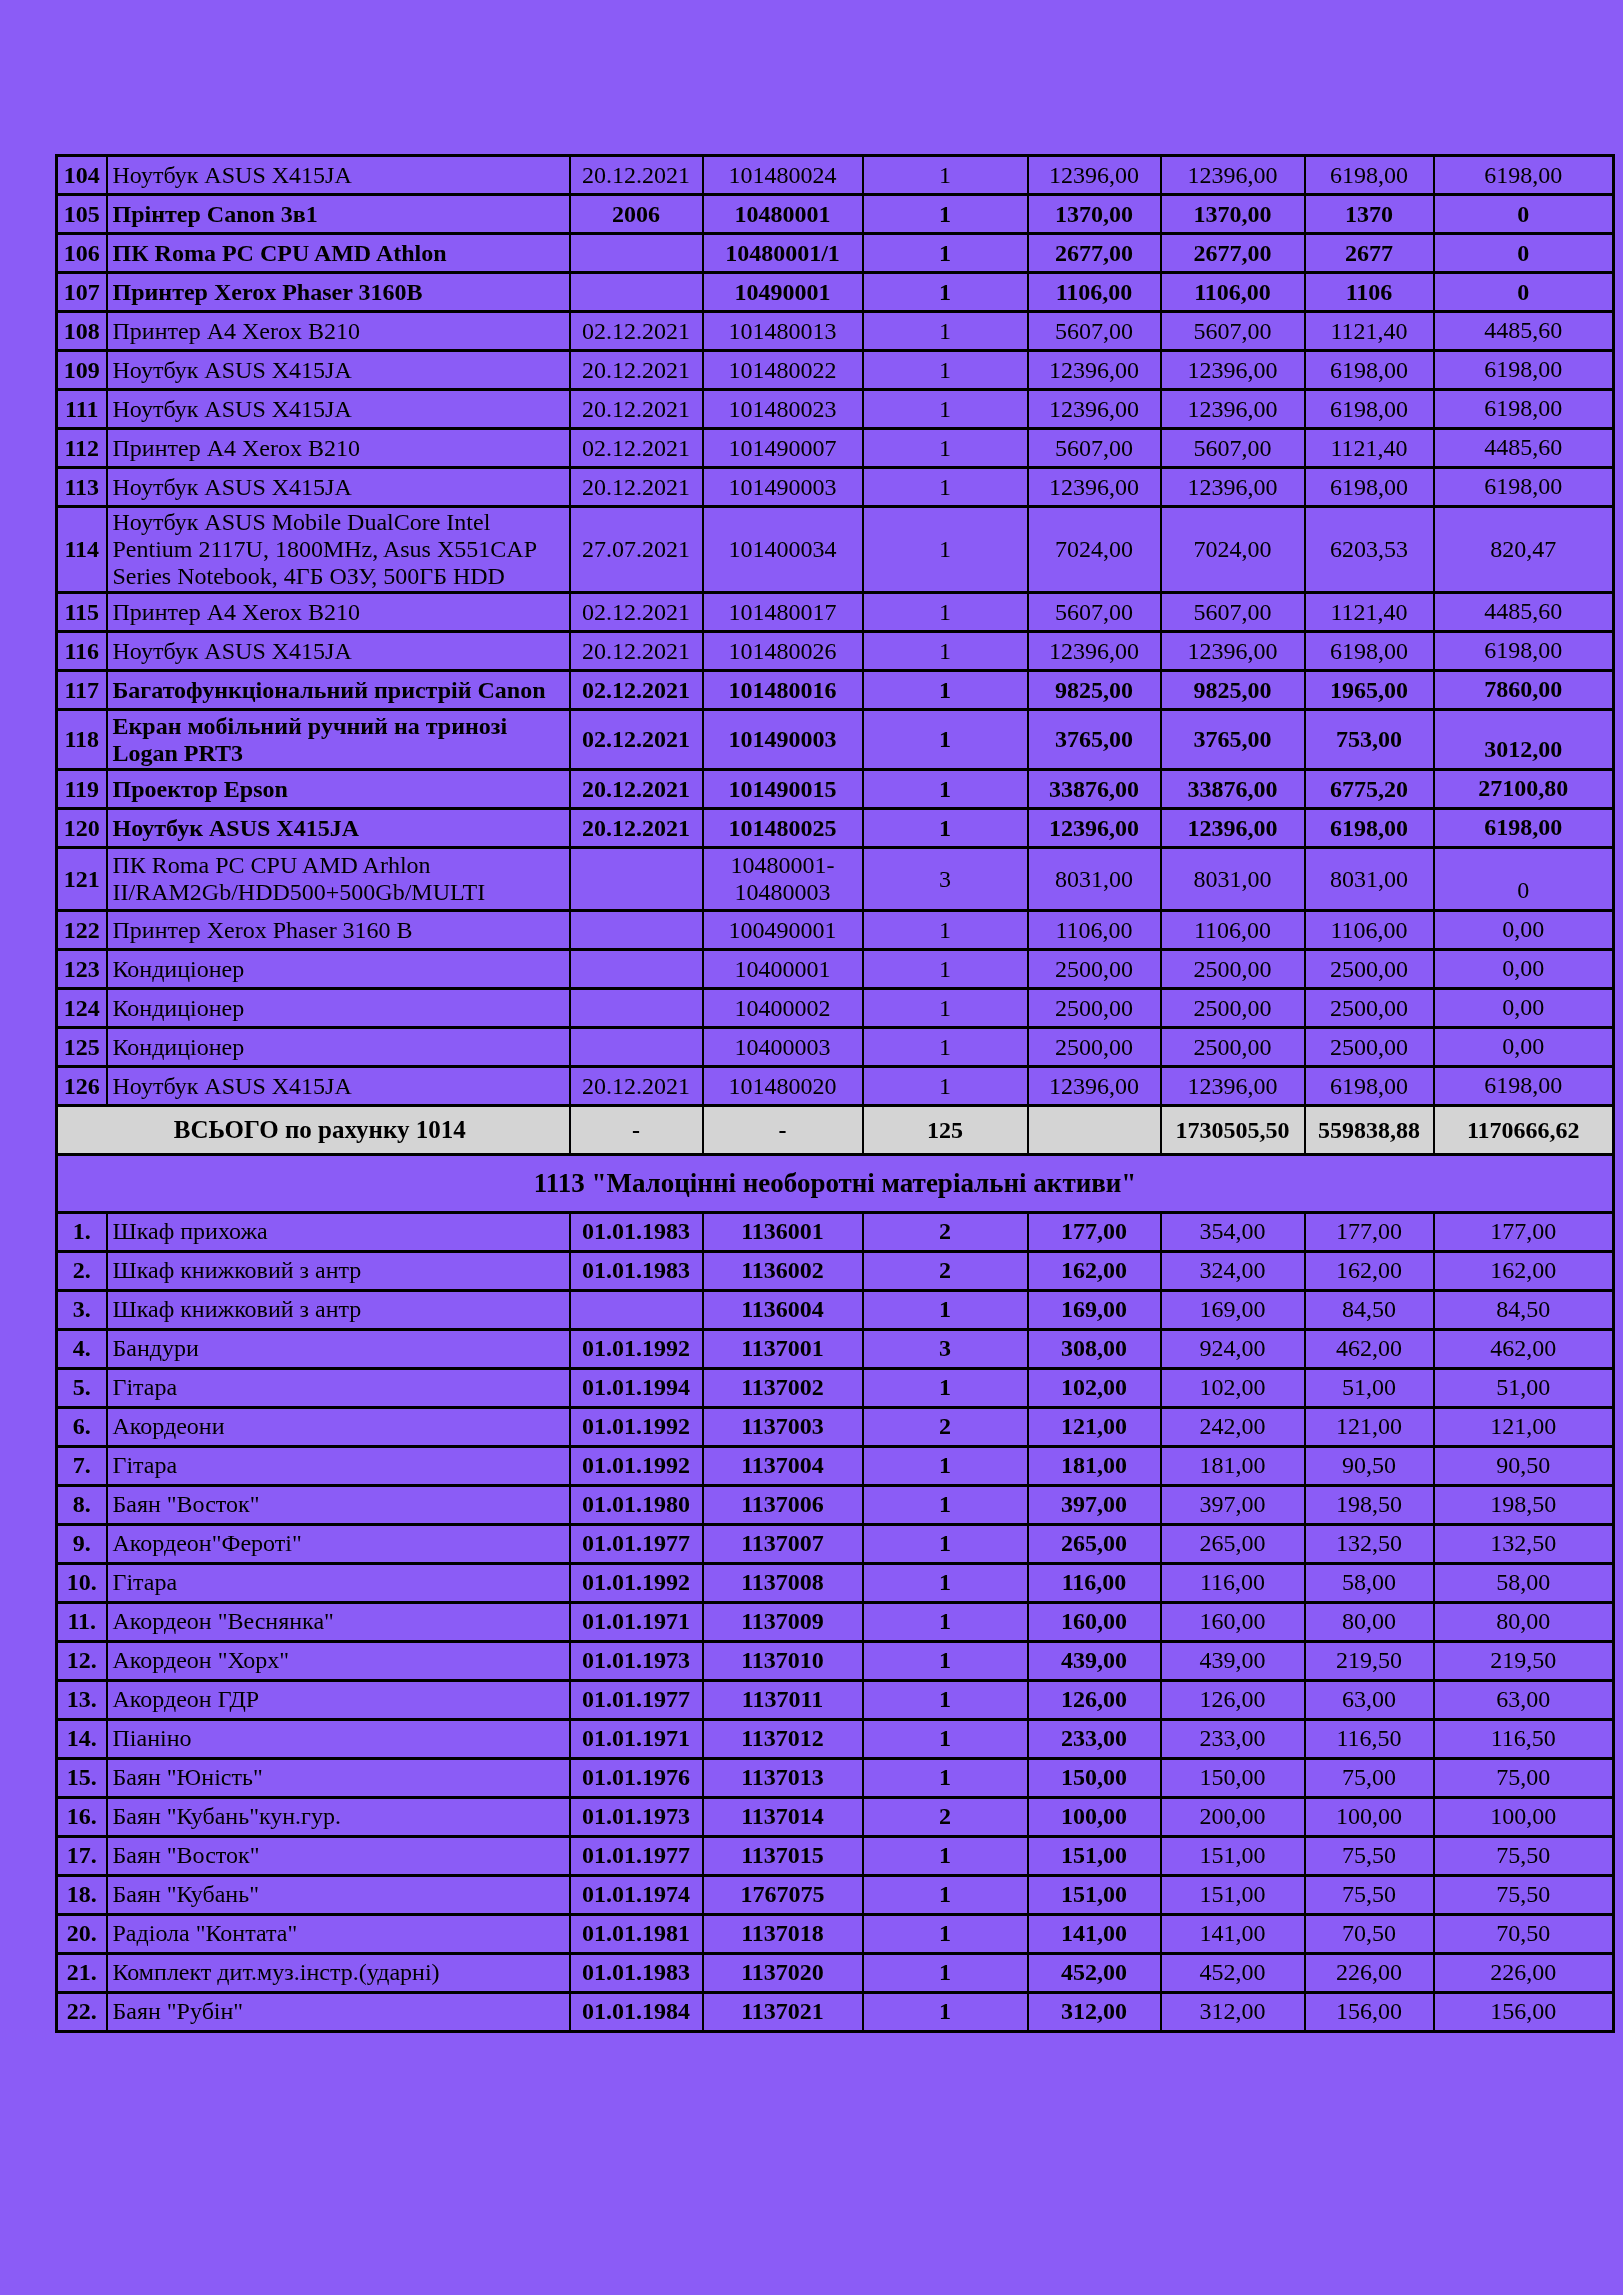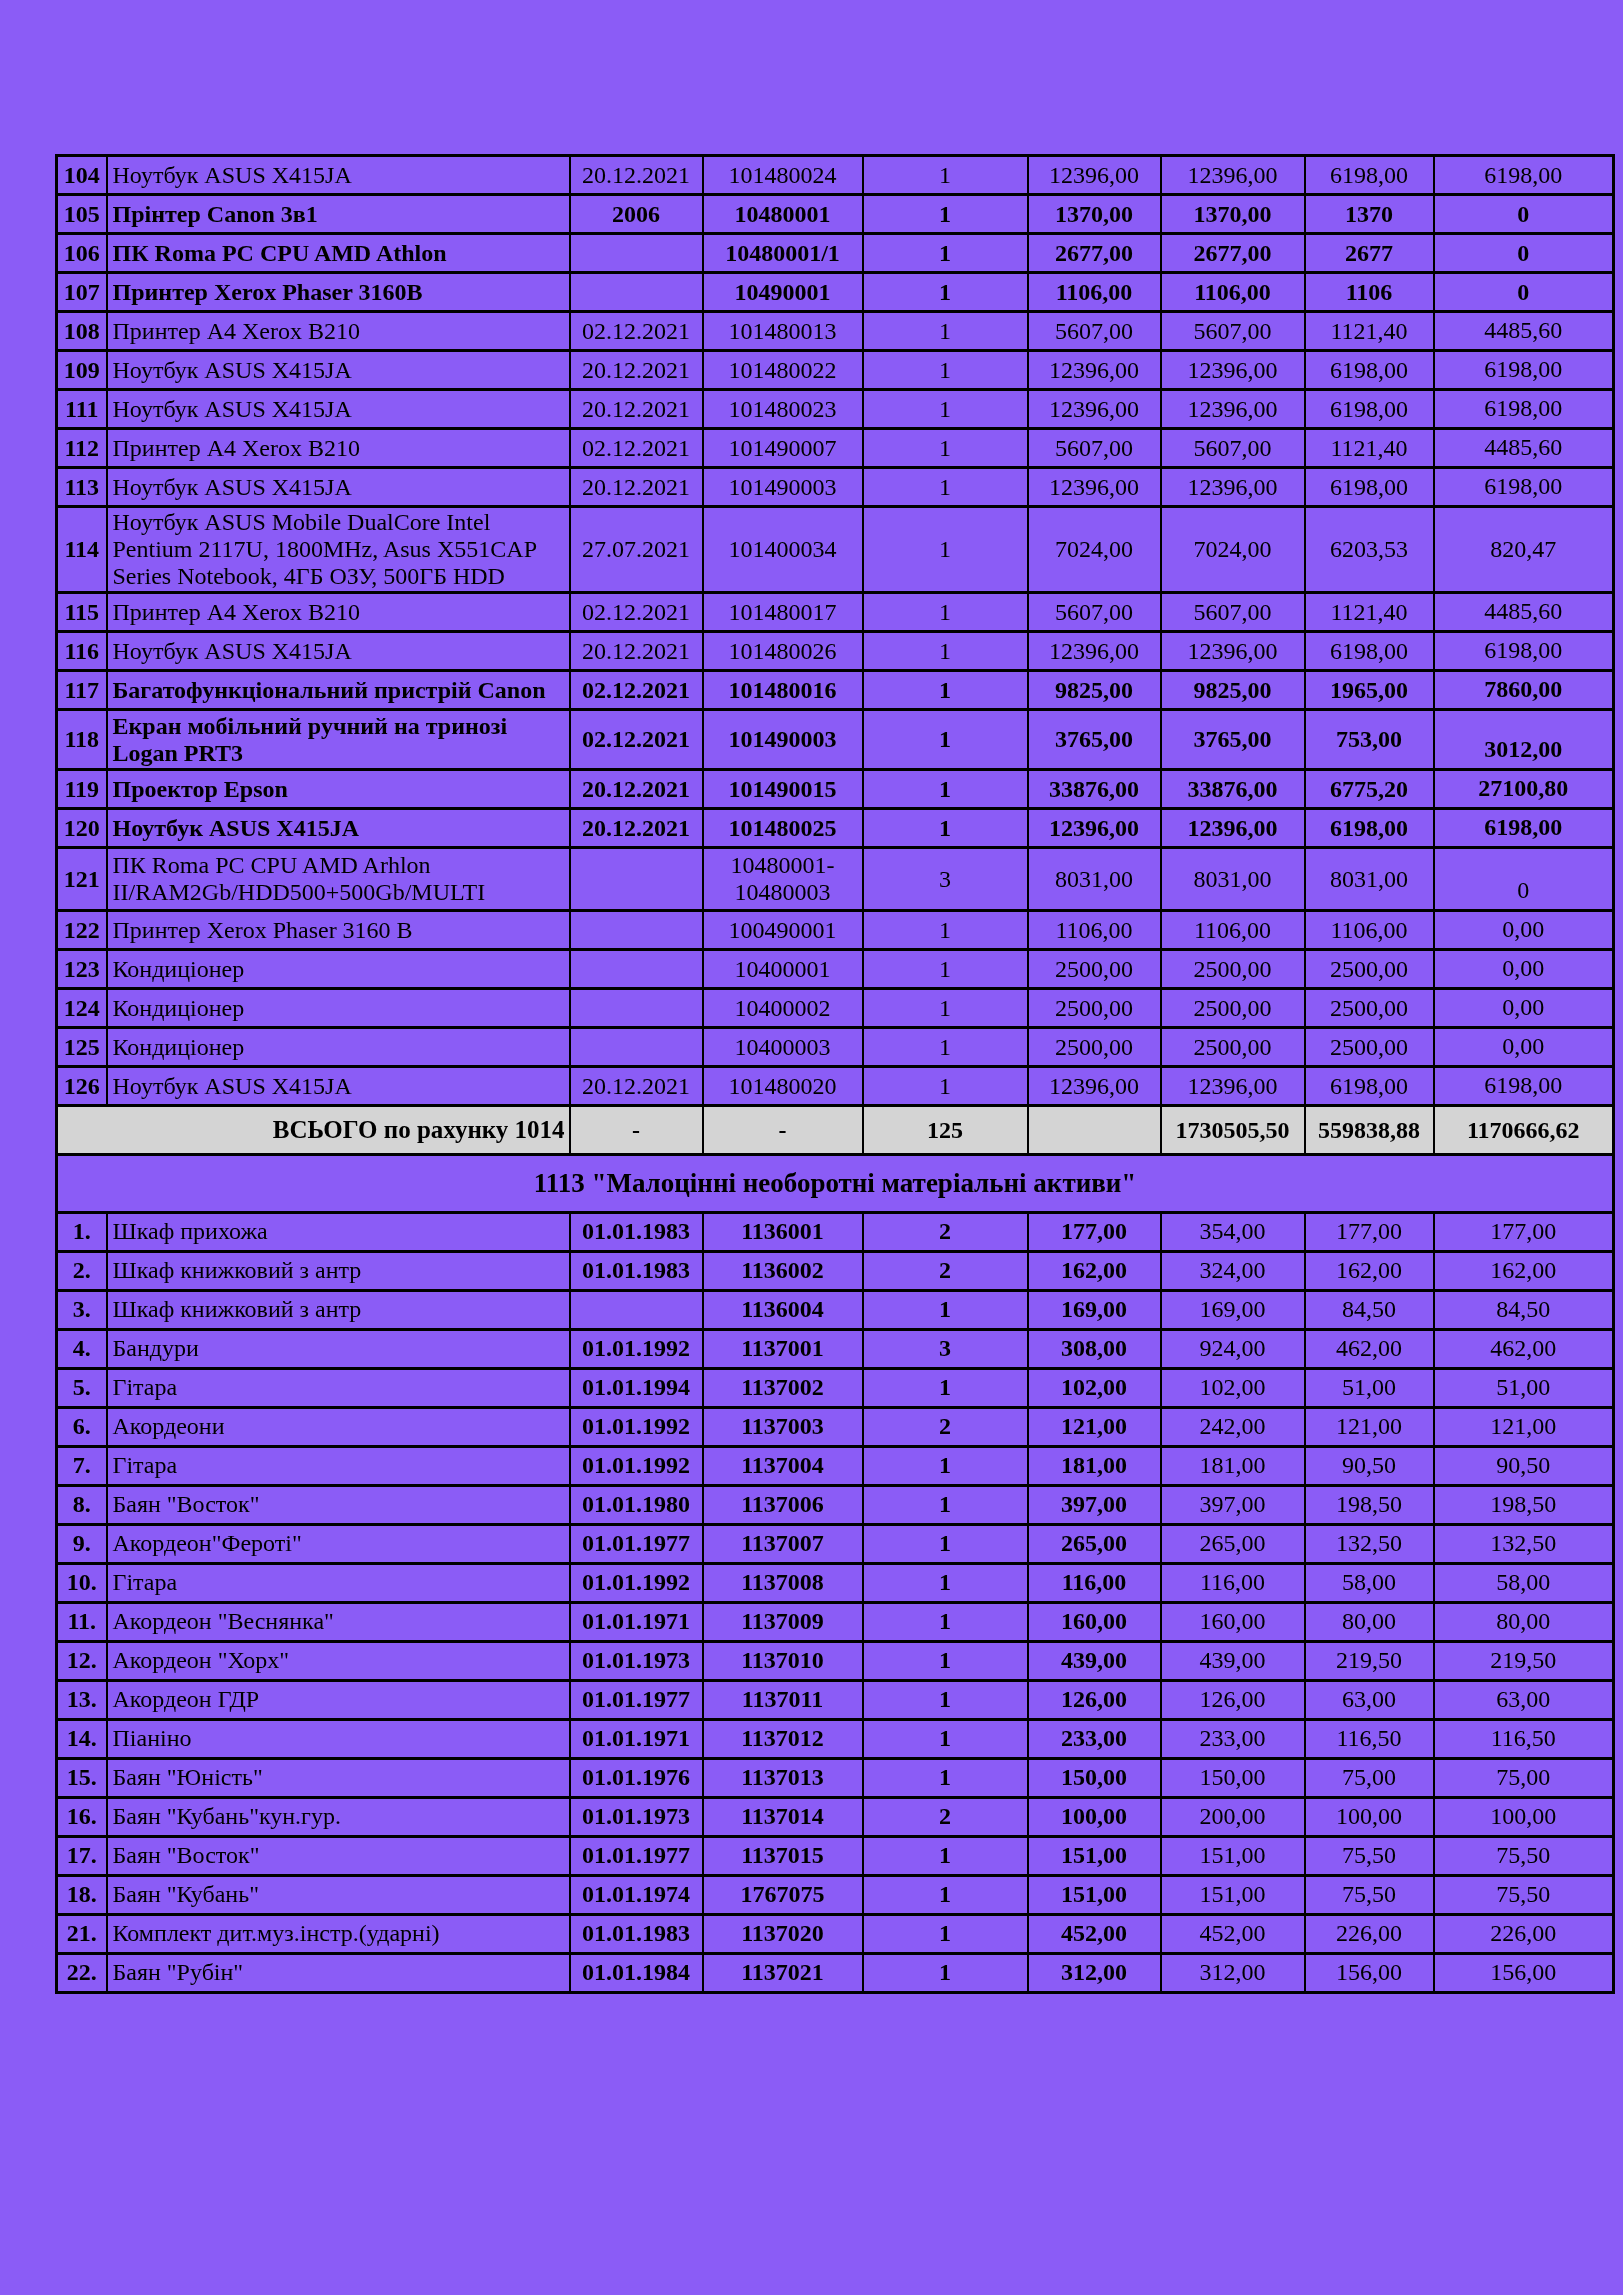--- a/index.html
+++ b/index.html
@@ -15,21 +15,21 @@
   table.inv td {
     border:solid #000; border-width:3.3px 2px;
     font-size:24px; line-height:1.12; text-align:center; vertical-align:middle;
     padding:1.3px 3.9px; overflow:hidden; word-wrap:break-word;
   }
   table.inv td.name { text-align:left; padding-left:5px;margin-left:14px; }
   table.inv tr.bold td { font-weight:bold; }
   table.inv td.b { font-weight:bold; }
   table.inv td.low { vertical-align:bottom; padding-bottom:5.2px; }
   table.inv tr.total td { background:var(--total-bg,#d4d4d4); font-weight:bold; height:43px; }
-  table.inv tr.total td.label { text-align:right; padding-left:17px; font-size:25px; }
+  table.inv tr.total td.label { text-align:center; padding-left:17px; font-size:25px; }
   table.inv td.section-title { font-weight:bold; font-size:27px; text-align:center; }
   table.inv tr.std { height:39px; }
 </style>
 </head>
 <body>
 
 <div id="page">
   <table class="inv">
     <colgroup>
       <col style="width:50px">
@@ -494,20 +494,31 @@
           <td class="name">Баян "Кубань"</td>
           <td class="b">01.01.1974</td>
           <td class="b">1767075</td>
           <td class="b">1</td>
           <td class="b">151,00</td>
           <td>151,00</td>
           <td>75,50</td>
           <td>75,50</td>
         </tr>
         <tr class="std">
+          <td class="b">20.</td>
+          <td class="name">Радіола "Контата"</td>
+          <td class="b">01.01.1981</td>
+          <td class="b">1137018</td>
+          <td class="b">1</td>
+          <td class="b">141,00</td>
+          <td>141,00</td>
+          <td>70,50</td>
+          <td>70,50</td>
+        </tr>
+        <tr class="std">
           <td class="b">21.</td>
           <td class="name">Комплект дит.муз.інстр.(ударні)</td>
           <td class="b">01.01.1983</td>
           <td class="b">1137020</td>
           <td class="b">1</td>
           <td class="b">452,00</td>
           <td>452,00</td>
           <td>226,00</td>
           <td>226,00</td>
         </tr>

